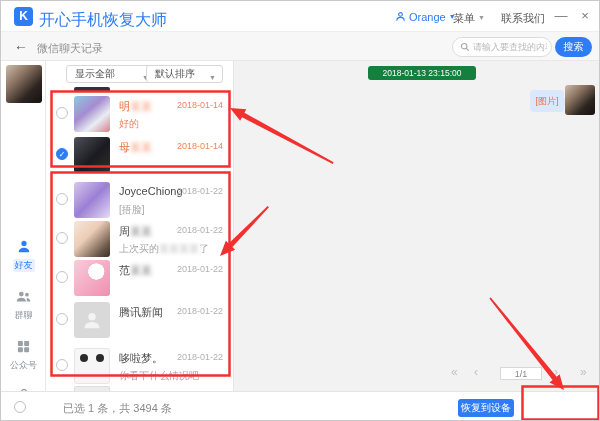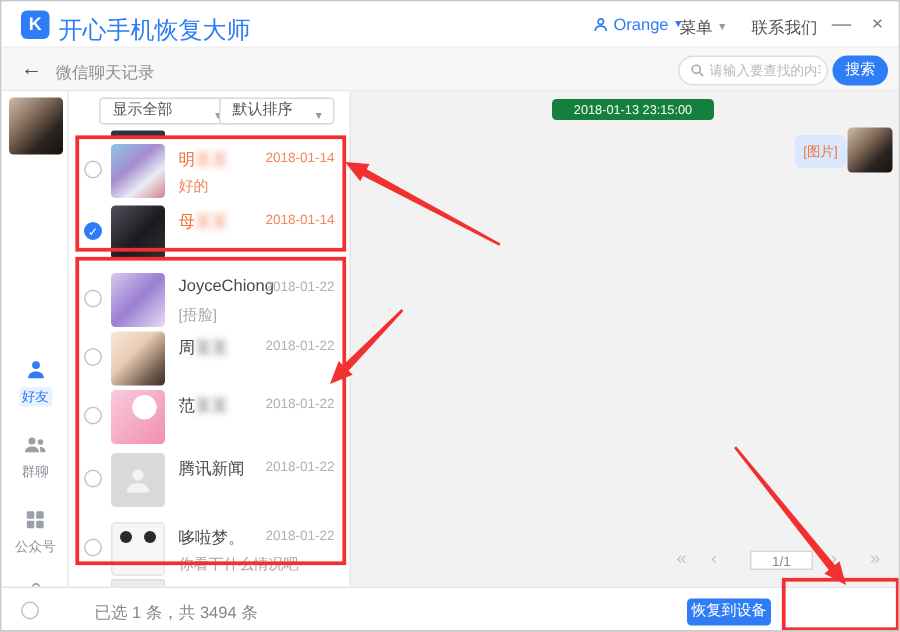--- a/index.html
+++ b/index.html
@@ -220,20 +220,21 @@
       <span class="lname">JoyceChiong</span>
       <span class="ldate">2018-01-22</span>
       <span class="lmsg">[捂脸]</span>
     </div>
 
     <div class="lrow" style="top:160px;height:40px;">
       <span class="ckb" style="top:11px;"></span>
       <div class="avatar av4"></div>
       <span class="lname"><span>周</span><span class="redacted">某某</span></span>
       <span class="ldate">2018-01-22</span>
+      <span class="lmsg"><span>上次买的</span><span class="redacted">某某某某</span><span>了</span></span>
     </div>
 
     <div class="lrow" style="top:199px;height:36px;">
       <span class="ckb" style="top:11px;"></span>
       <div class="avatar av5"></div>
       <span class="lname"><span>范</span><span class="redacted">某某</span></span>
       <span class="ldate">2018-01-22</span>
     </div>
 
     <div class="lrow" style="top:241px;height:36px;">

